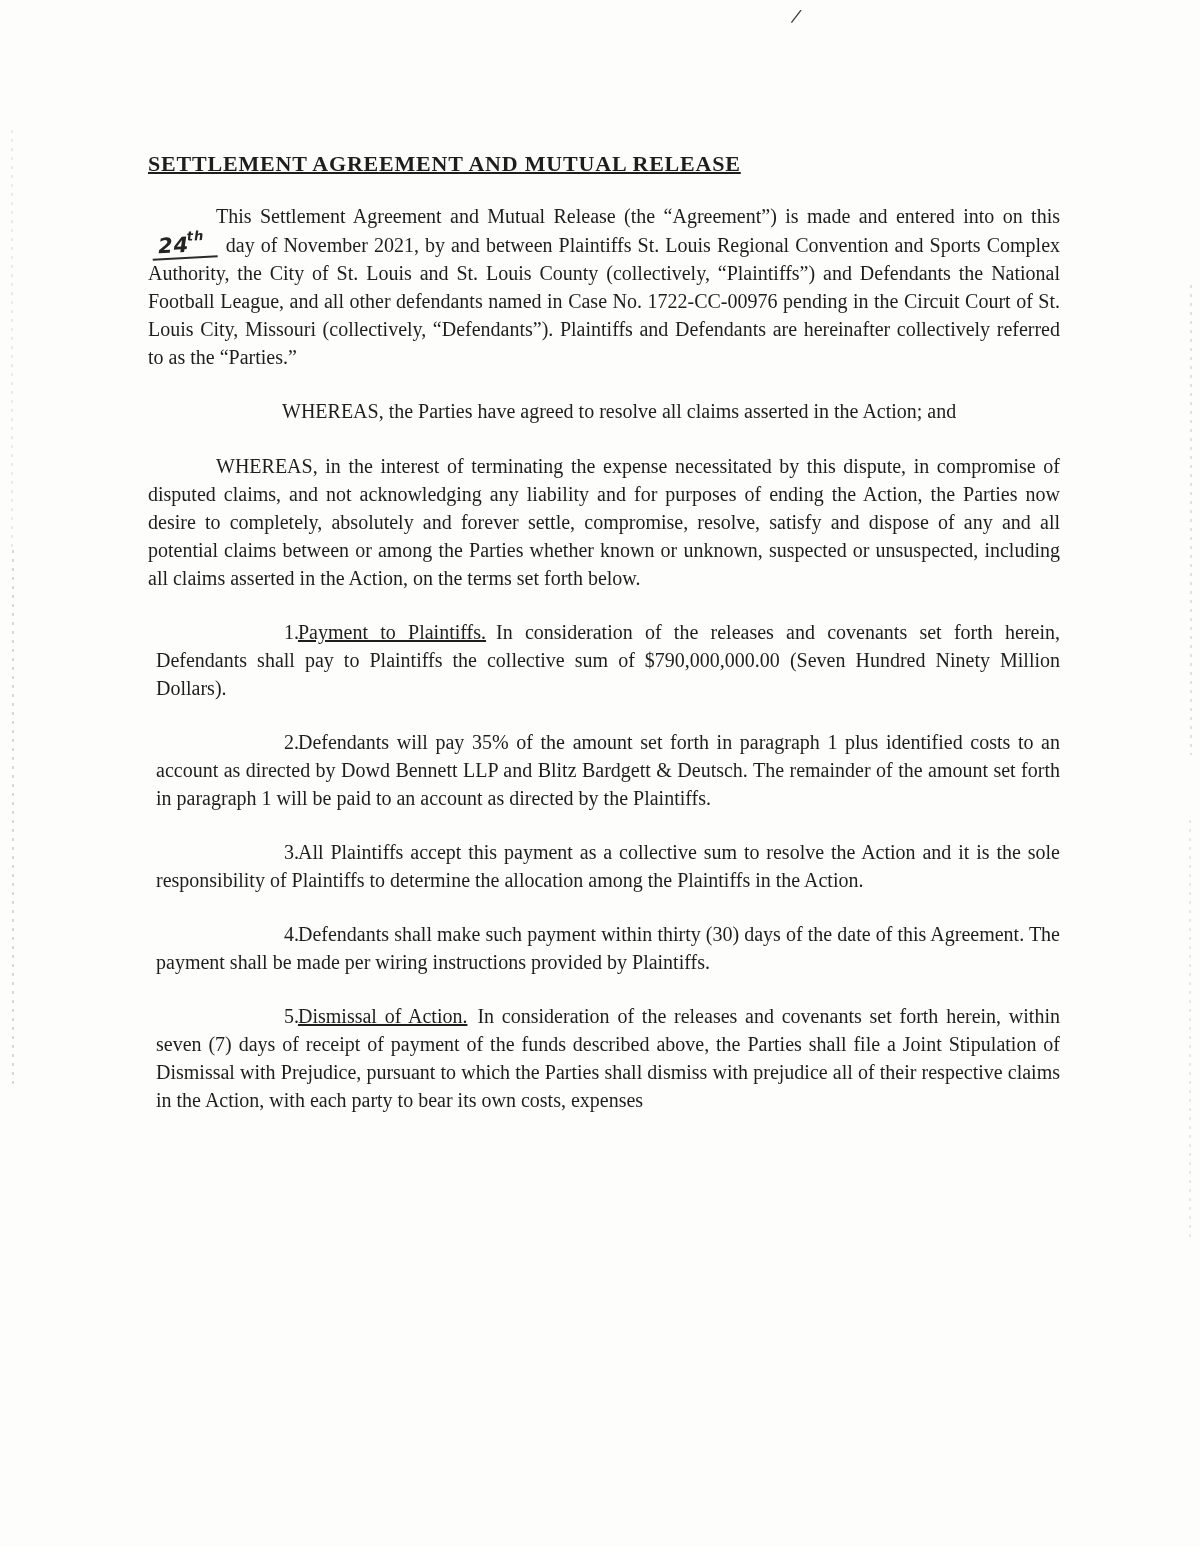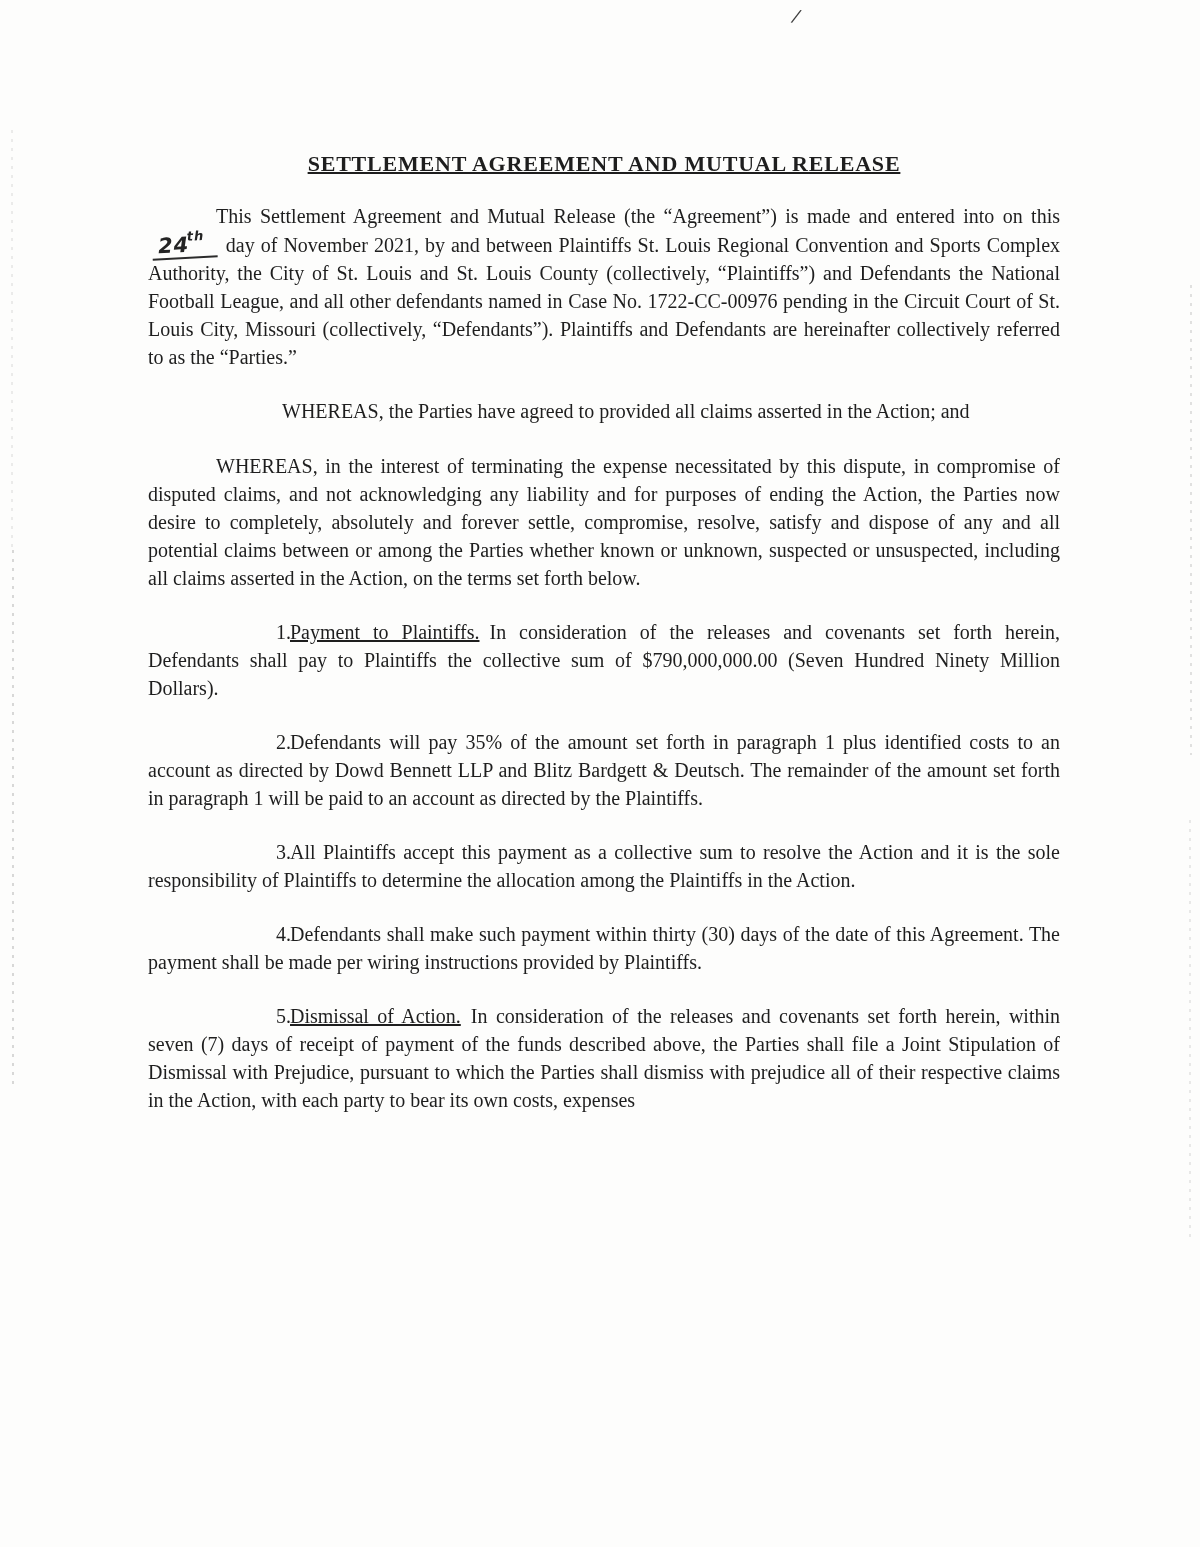--- a/index.html
+++ b/index.html
@@ -19,29 +19,28 @@
     top: 150px;
     width: 912px;
     font-size: 20px;
     line-height: 28px;
     text-align: justify;
   }
   .title {
     font-size: 22px;
     font-weight: bold;
     letter-spacing: 0.8px;
-    text-align: center;
     text-decoration: underline;
     text-decoration-thickness: 2px;
     text-indent: 0;
     margin: 0 0 24px 0;
   }
   .para { margin: 0 0 26px 0; text-indent: 68px; }
   .recital { text-indent: 134px; margin-bottom: 27px; }
-  .numbered { text-indent: 64px; }
+  .numbered { text-indent: 64px; margin-left: 8px; }
   .num { display: inline-block; width: 78px; }
   .heading:not(:empty) { text-decoration: underline; margin-right: 10px; }
   .handwritten {
     display: inline-block;
     font-family: "DejaVu Sans", sans-serif;
     font-style: italic;
     font-weight: bold;
     font-size: 21px;
     line-height: 20px;
     letter-spacing: 1px;
@@ -88,21 +87,21 @@
 
   <div class="content">
 
     <h1 class="title">SETTLEMENT AGREEMENT AND MUTUAL RELEASE</h1>
 
     <p class="para"><span>This Settlement Agreement and Mutual Release (the “Agreement”) is made and entered into on this</span> <span class="handwritten"><span>24</span><sup>th</sup></span> <span>day of November 2021, by and between Plaintiffs St. Louis Regional Convention and Sports Complex Authority, the City of St. Louis and St. Louis County (collectively, “Plaintiffs”) and Defendants the National Football League, and all other defendants named in Case No. 1722-CC-00976 pending in the Circuit Court of St. Louis City, Missouri (collectively, “Defendants”). Plaintiffs and Defendants are hereinafter collectively referred to as the “Parties.”</span></p>
 
 
 
 
-    <p class="para recital">WHEREAS, the Parties have agreed to provided all claims asserted in the Action; and</p>
+    <p class="para recital">WHEREAS, the Parties have agreed to resolve all claims asserted in the Action; and</p>
 
     <p class="para">WHEREAS, in the interest of terminating the expense necessitated by this dispute, in compromise of disputed claims, and not acknowledging any liability and for purposes of ending the Action, the Parties now desire to completely, absolutely and forever settle, compromise, resolve, satisfy and dispose of any and all potential claims between or among the Parties whether known or unknown, suspected or unsuspected, including all claims asserted in the Action, on the terms set forth below.</p>
 
 
     <p class="para numbered"><span class="num">1.</span><span class="heading">Payment to Plaintiffs.</span><span class="ptext">In consideration of the releases and covenants set forth herein, Defendants shall pay to Plaintiffs the collective sum of $790,000,000.00 (Seven Hundred Ninety Million Dollars).</span></p>
 
     <p class="para numbered"><span class="num">2.</span><span class="heading"></span><span class="ptext">Defendants will pay 35% of the amount set forth in paragraph 1 plus identified costs to an account as directed by Dowd Bennett LLP and Blitz Bardgett &amp; Deutsch.  The remainder of the amount set forth in paragraph 1 will be paid to an account as directed by the Plaintiffs.</span></p>
 
     <p class="para numbered"><span class="num">3.</span><span class="heading"></span><span class="ptext">All Plaintiffs accept this payment as a collective sum to resolve the Action and it is the sole responsibility of Plaintiffs to determine the allocation among the Plaintiffs in the Action.</span></p>
 

